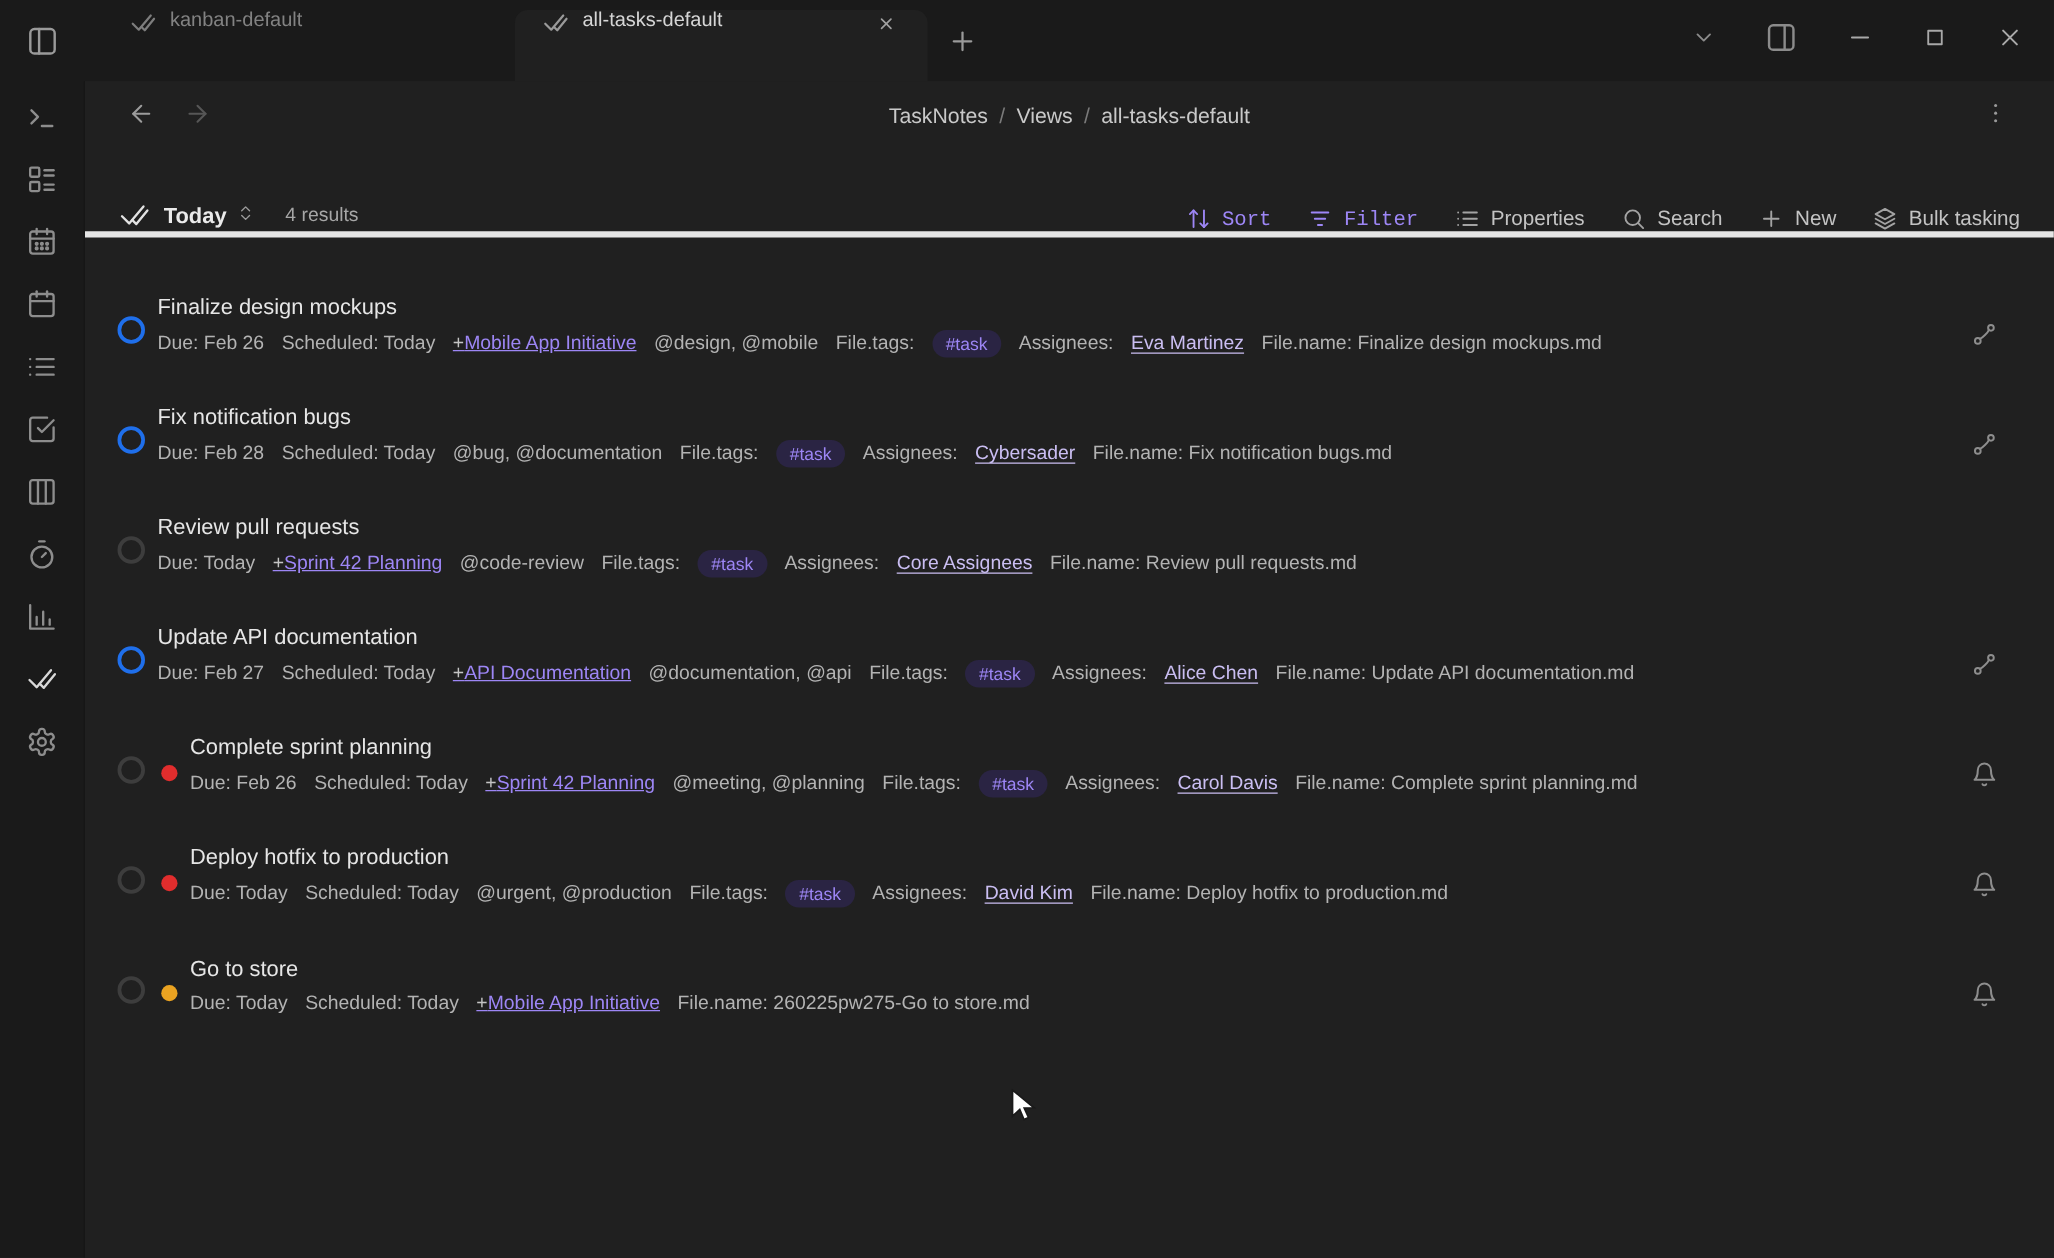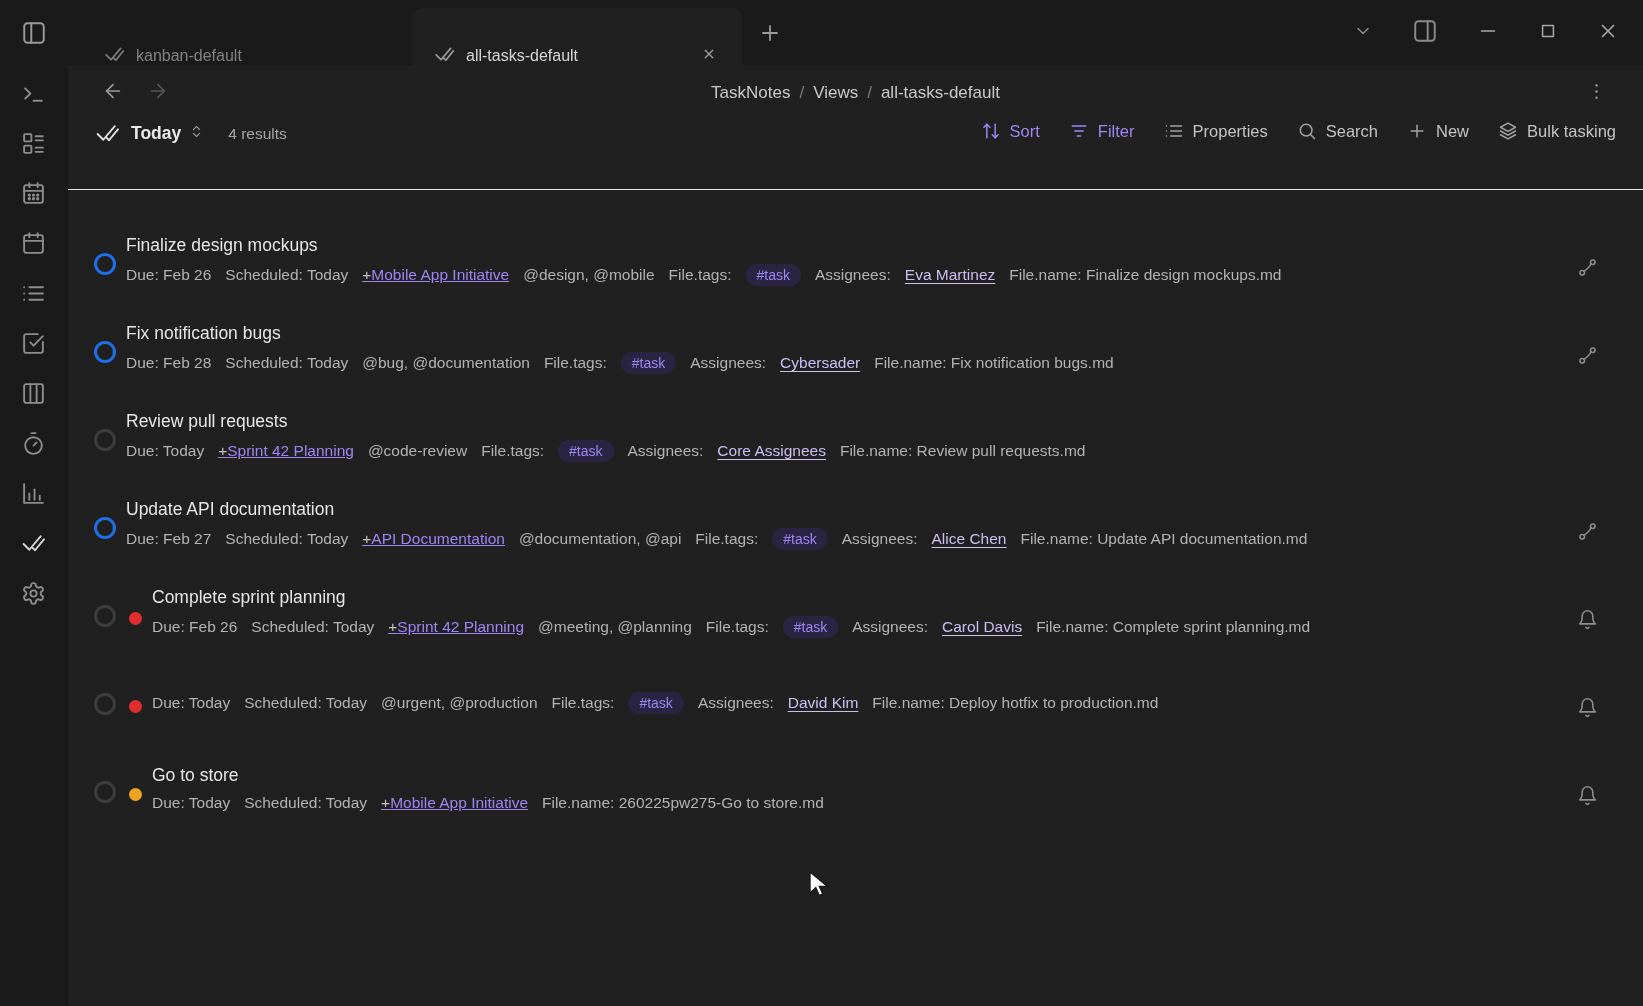--- a/index.html
+++ b/index.html
@@ -9,21 +9,21 @@
     font-family:"Liberation Sans", sans-serif;
     -webkit-font-smoothing:antialiased;
   }
   .ic{display:block;}
   span[data-icon]{display:inline-flex;align-items:center;justify-content:center;}
 
   
   .titlebar{position:absolute;top:0;left:0;right:0;height:65px;background:#1a1a1a;display:flex;align-items:flex-end;}
   .tb-left{width:68px;height:65px;display:flex;align-items:center;justify-content:center;color:#9a9a9a;cursor:pointer;}
   .tabs{display:flex;height:57px;margin-left:14px;}
-  .tab{width:330px;box-sizing:border-box;height:57px;display:flex;align-items:flex-end;gap:11px;padding:0 22px;font-size:16px;color:#828282;border-radius:10px 10px 0 0;cursor:pointer;}
+  .tab{width:330px;box-sizing:border-box;height:57px;display:flex;align-items:flex-start;gap:11px;padding:0 22px;font-size:16px;color:#828282;border-radius:10px 10px 0 0;cursor:pointer;}
   .tab .tab-ic{color:#7d7d7d;flex:0 0 auto;}
   .tab.active{background:#202020;color:#d6d6d6;}
   .tab.active .tab-ic{color:#9a9a9a;}
   .tab-label{white-space:nowrap;overflow:hidden;text-overflow:ellipsis;}
   .tab-close{margin-left:auto;color:#9f9f9f;display:flex;border-radius:4px;padding:2px;}
   .new-tab{height:65px;display:flex;align-items:center;margin-left:16px;color:#9a9a9a;cursor:pointer;}
   .tb-right{margin-left:auto;height:65px;display:flex;align-items:center;gap:39px;padding-right:24px;color:#a8a8a8;}
   .tb-right > span{cursor:pointer;}
   .tb-right .dim{color:#8b8b8b;}
 
@@ -38,30 +38,30 @@
 
   .view-header{height:56px;position:relative;display:flex;align-items:center;}
   .nav-arrows{position:absolute;left:34px;display:flex;gap:23px;align-items:center;}
   .nav-arrows .back{color:#9c9c9c;cursor:pointer;}
   .nav-arrows .fwd{color:#565656;cursor:pointer;}
   .breadcrumb{margin:4px auto;font-size:17px;color:#c9c9c9;display:flex;gap:9px;align-items:flex-end;}
   .breadcrumb .sep{color:#7a7a7a;}
   .breadcrumb .crumb{cursor:pointer;}
   .more-btn{position:absolute;right:36px;color:#9a9a9a;cursor:pointer;}
 
-  .view-toolbar{height:69px;display:flex;align-items:flex-start;padding:0 27px;border-bottom:1px solid #e5e5e5;box-sizing:border-box;}
+  .view-toolbar{height:69px;display:flex;align-items:flex-end;padding:0 27px;border-bottom:5px solid #e5e5e5;box-sizing:border-box;}
   .vt-left{display:flex;align-items:center;}
   .vt-left .tn-ic{color:#e2e2e2;margin-right:11px;}
   .view-title{font-size:17.5px;font-weight:700;color:#eaeaea;}
   .vt-chevrons{color:#9a9a9a;margin-left:8px;cursor:pointer;}
   .results{font-size:15.5px;color:#a6a6a6;margin-left:24px;}
   .vt-actions{margin-left:auto;display:flex;align-items:center;gap:29px;}
   .vt-action{display:flex;align-items:center;gap:9px;font-size:16.5px;color:#c3c3c3;cursor:pointer;white-space:nowrap;}
   .vt-action .a-ic{color:#a3a3a3;}
-  .vt-action.accent{color:var(--accent);}
+  .vt-action.accent{color:var(--accent);font-family:Liberation Mono, monospace;}
   .vt-action.accent .a-ic{color:var(--accent);}
 
   
   .task-list{padding:25px 0 0 26px;}
   .task-row{display:flex;align-items:center;height:88px;box-sizing:border-box;cursor:pointer;}
   .status-circle{flex:0 0 auto;width:22px;height:22px;border-radius:50%;border:3px solid #3d3d3d;box-sizing:border-box;margin-top:9px;}
   .priority-dot{flex:0 0 auto;width:13px;height:13px;border-radius:50%;margin-left:13px;margin-top:14px;}
   .task-body{margin-left:10px;min-width:0;}
   .task-title{font-size:17.5px;color:#e6e6e6;line-height:1.3;margin-top:2px;white-space:nowrap;}
   .task-meta{display:flex;align-items:center;gap:14px;margin-top:7px;font-size:15.5px;color:#b3b3b3;white-space:nowrap;}
@@ -468,20 +468,21 @@
           <svg class="ic" width="21" height="21" viewBox="0 0 24 24" fill="none" stroke="currentColor" stroke-width="1.8" stroke-linecap="round" stroke-linejoin="round">
             <path d="M6 8a6 6 0 0 1 12 0c0 7 3 9 3 9H3s3-2 3-9"></path>
             <path d="M10.3 21a1.94 1.94 0 0 0 3.4 0"></path>
           </svg>
         </span>
       </div>
       <div class="task-row">
         <span class="status-circle" style="border-color: rgb(61, 61, 61);"></span>
         <span class="priority-dot" style="background: rgb(225, 45, 45);"></span>
         <div class="task-body">
+          <div class="task-title">Deploy hotfix to production</div>
           <div class="task-meta">
             <span class="seg-text">Due: Today</span>
             <span class="seg-text">Scheduled: Today</span>
             <span class="seg-text">@urgent, @production</span>
             <span class="seg-text">File.tags:</span>
             <span class="seg-badge">#task</span>
             <span class="seg-text">Assignees:</span>
             <span class="seg-link">David Kim</span>
             <span class="seg-text">File.name: Deploy hotfix to production.md</span>
           </div>

